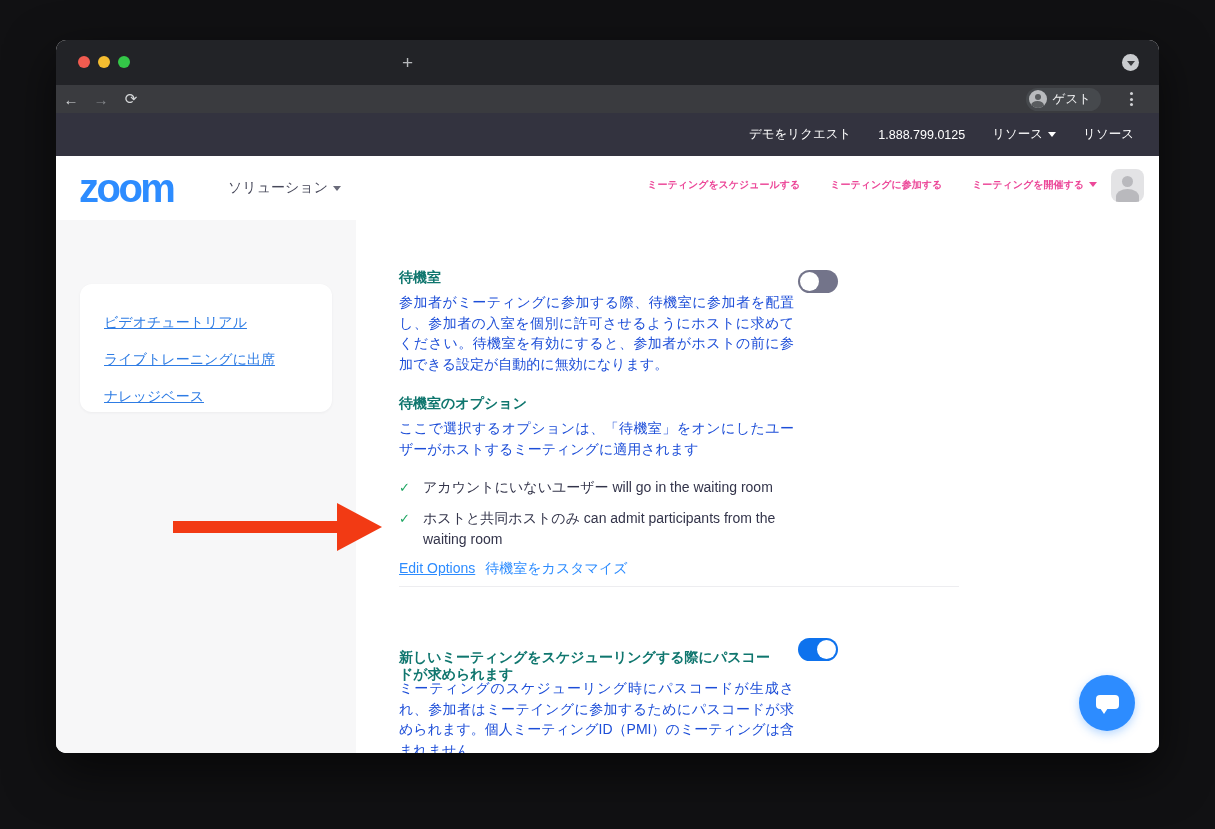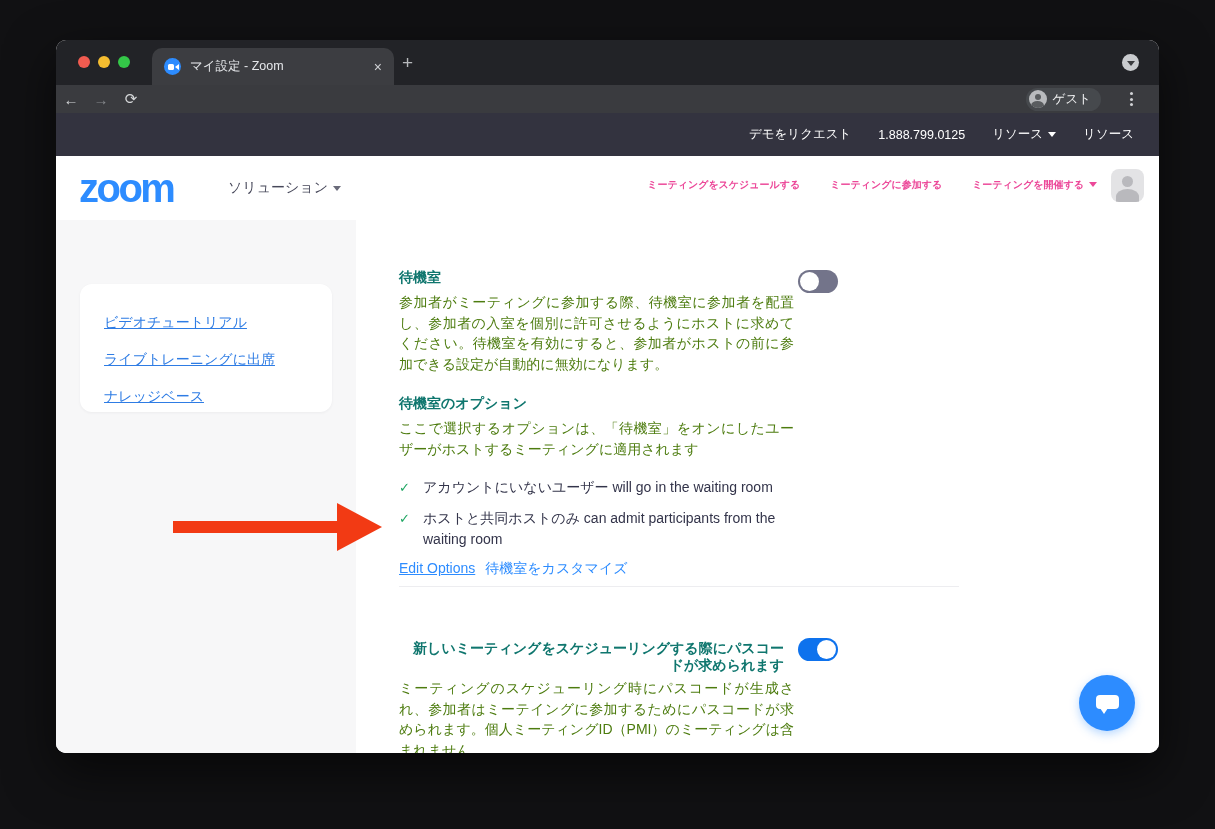--- a/index.html
+++ b/index.html
@@ -78,21 +78,21 @@
   .header-avatar:before { content:""; position:absolute; left:11px; top:7px; width:11px; height:11px; border-radius:50%; background:#b9b9bd; }
   .header-avatar:after { content:""; position:absolute; left:5px; top:20px; width:23px; height:15px; border-radius:50% 50% 0 0; background:#b9b9bd; }
   
   .content { position:absolute; left:0; top:180px; width:100%; height:533px; background:#fff; }
   .side-col { position:absolute; left:0; top:0; width:300px; height:100%; background:#f7f7f8; }
   .side-card { position:absolute; left:24px; top:64px; width:252px; height:128px; background:#fff;
     border-radius:12px; box-shadow:0 1px 3px rgba(30,30,60,.05); padding:20px 0 0 24px; }
   .side-link { display:block; color:#2e7ce4; font-size:14px; line-height:37px; white-space:nowrap; }
   .main-col { position:absolute; left:300px; top:0; width:803px; height:100%; }
   .sec-title { position:absolute; left:43px; font-size:14px; font-weight:700; color:#0f766e; line-height:17px; }
-  .sec-body { position:absolute; left:43px; font-size:14px; color:#4d7c0f; line-height:20.5px; width:395px; text-align:justify; }
+  .sec-body { position:absolute; left:43px; font-size:14px; color:#1d4ed8; line-height:20.5px; width:395px; text-align:justify; }
   .toggle { position:absolute; left:442px; width:40px; height:23px; border-radius:12px; }
   .toggle .knob { position:absolute; top:2px; width:19px; height:19px; border-radius:50%; background:#fff; }
   .toggle.off { background:#73748a; } .toggle.off .knob { left:2px; }
   .toggle.on { background:#0e72ed; } .toggle.on .knob { right:2px; }
   .check-item { position:absolute; left:43px; width:380px; font-size:14px; color:#33344a; line-height:21px; }
   .check-item .tick { color:#1ea662; margin-right:10px; font-size:13px; }
   .check-item .ct { padding-left:24px; display:block; margin-top:-21px; }
   .links-row { position:absolute; left:43px; display:flex; gap:10px; }
   .links-row a { font-size:14px; color:#2d8cff; text-decoration:none; }
   .links-row a.u { text-decoration:underline; }
@@ -111,28 +111,20 @@
 </style>
 </head>
 <body>
 
 <div class="window">
 
   <div class="tabstrip">
     <span class="traffic t-red"></span>
     <span class="traffic t-yellow"></span>
     <span class="traffic t-green"></span>
-    <div class="tab">
-      <span class="favicon">
-          <span class="cam-body"></span>
-          <span class="cam-lens"></span>
-        </span>
-      <span class="tab-title">マイ設定 - Zoom</span>
-      <span class="tab-close">×</span>
-    </div>
     <span class="newtab">+</span>
     <span class="dl-indicator">
         <span class="tri"></span>
       </span>
   </div>
 
   <div class="toolbar">
     <span class="nav-ic">←</span>
     <span class="nav-ic disabled">→</span>
     <span class="nav-ic">⟳</span>
@@ -192,21 +184,21 @@
         <span class="tick">✓</span><span class="ct">ホストと共同ホストのみ can admit participants from the waiting room</span>
       </div>
 
       <div class="links-row" style="top:340px;">
         <a class="u" href="#">Edit Options</a>
         <a href="#">待機室をカスタマイズ</a>
       </div>
 
       <div class="divider" style="top:366px;"></div>
 
-      <div class="sec-title" style="top:420px; width:385px;text-align:right;">新しいミーティングをスケジューリングする際にパスコードが求められます</div>
+      <div class="sec-title" style="top:429px; width:385px;">新しいミーティングをスケジューリングする際にパスコードが求められます</div>
       <div class="toggle on" style="top:418px;">
           <span class="knob"></span>
         </div>
       <div class="sec-body" style="top:458px;">ミーティングのスケジューリング時にパスコードが生成され、参加者はミーテイングに参加するためにパスコードが求められます。個人ミーティングID（PMI）のミーティングは含まれません。</div>
     </div>
   </div>
 
   <div class="arrow">
     <div class="shaft"></div>
       <div class="head"></div>

